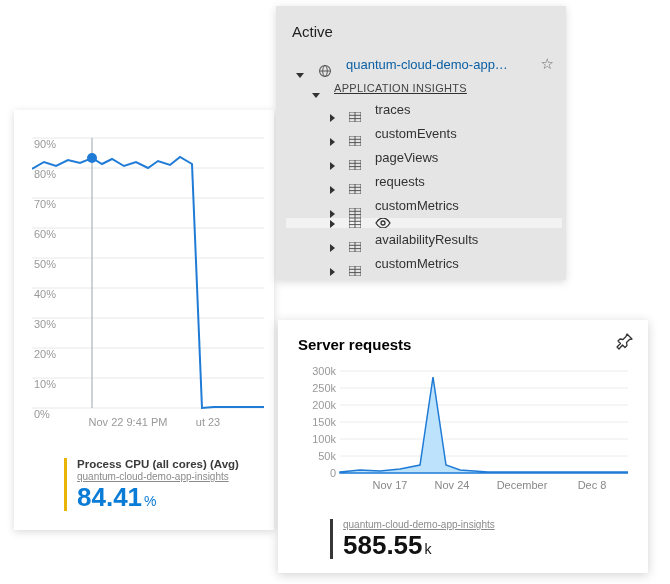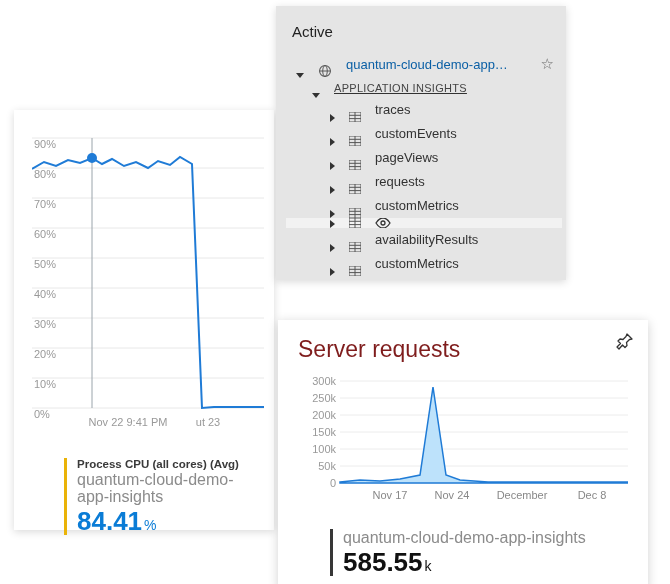--- a/index.html
+++ b/index.html
@@ -10,21 +10,21 @@
   .cpu-chart { position:relative; width:232px; height:312px; }
   .cpu-chart .glines line { stroke:#e8e8e8; stroke-width:1; }
   .cpu-chart .ylbl { font-size:11px; fill:#999; text-anchor:start; }
   .cpu-chart .xlbl { font-size:11px; fill:#999; text-anchor:middle; }
   .cpu-chart .marker { fill:#1f7bd6; }
   .cpu-chart .marker-line { stroke:#9aa4ab; stroke-width:1; }
   .cpu-chart .series { fill:none; stroke:#1f7bd6; stroke-width:2; }
 
   .metric-block { margin-top:14px; border-left:3px solid #eab308; padding-left:10px;margin-left:32px; }
   .metric-title { font-size:11.5px; color:#3a3a3a; font-weight:600; line-height:1.1; }
-  .metric-sub { font-size:16px; color:#8b8b8b; line-height:1.1; }
+  .metric-sub { font-size:10px; color:#8b8b8b; line-height:1.1;text-decoration:underline; }
   .metric-val { font-size:26px; font-weight:600; color:#222; line-height:1.05; margin-top:2px; }
   .metric-unit { font-size:14px; font-weight:400; color:#222; margin-left:2px; }
   .cpu-card .metric-val { color:#0a7cd6; }
   .cpu-card .metric-unit { color:#0a7cd6; }
 
   
   .tree-card { position:absolute; left:276px; top:6px; width:290px; background:#e5e5e5; box-shadow:0 2px 8px rgba(0,0,0,.15); padding:12px 4px 4px 10px; font-size:13px; color:#323232; line-height:1.85; }
   .tree-card h4 { margin:0 0 4px 6px; font-size:15px; font-weight:400; color:#222; }
   .tree-row { display:flex; align-items:flex-end; gap:14px; padding:0 8px 0 0; cursor:pointer; }
   .tree-row.ind1 { padding-left:10px; }
@@ -34,21 +34,21 @@
   .tree-row .lbl { flex:1; white-space:nowrap; overflow:hidden; text-overflow:ellipsis; }
   .tree-row .app { color:#0a5fa5; }
   .tree-row .sect { font-size:11px; letter-spacing:.3px; color:#444; }
   .caret { width:0; height:0; border-left:4px solid transparent; border-right:4px solid transparent; border-top:5px solid #323232; }
   .caret.right { border-top:4px solid transparent; border-bottom:4px solid transparent; border-left:5px solid #323232; border-right:none; }
   .star { color:#6b6b6b; font-size:15px; }
   .eye { width:16px; height:10px; color:#323232; }
 
   
   .req-card { position:absolute; left:278px; top:320px; width:370px; background:#fff; box-shadow:0 2px 10px rgba(0,0,0,.18); padding:16px 18px 14px 20px; }
-  .req-card h3 { margin:0 0 8px 0; font-size:23px; font-weight:400; color:#7f1d1d; }
+  .req-card h3 { margin:0 0 8px 0; font-size:15px; font-weight:700; color:#000000; }
   .pin { position:absolute; right:14px; top:12px; color:#333; cursor:pointer; }
   .req-chart .series { fill:#bde2fb; stroke:#1f7bd6; stroke-width:1.5; }
   .req-chart .glines line { stroke:#ececec; stroke-width:1; }
   .req-chart .ylbl { font-size:11px; fill:#999; text-anchor:end; }
   .req-chart .xlbl { font-size:11px; fill:#888; text-anchor:middle; }
   .req-card .metric-block { border-left-color:#373737; }
   .req-card .metric-val { color:#111; }
   .req-card .metric-unit { color:#111; }
 
   .table-ico { width:12px; height:10px; display:inline-block; }

